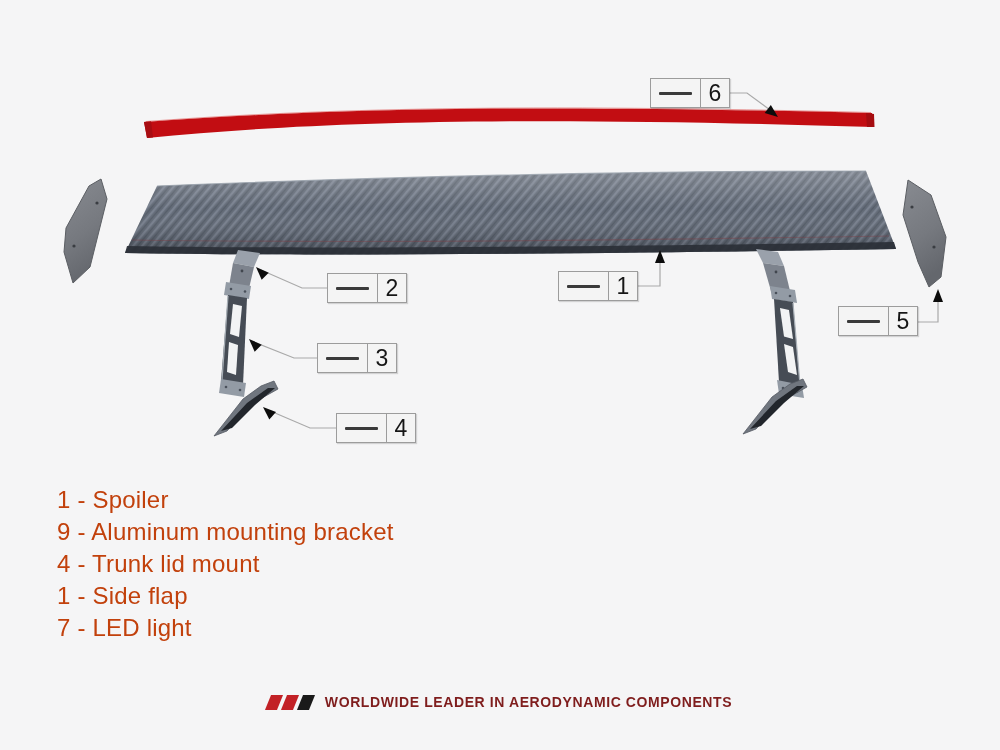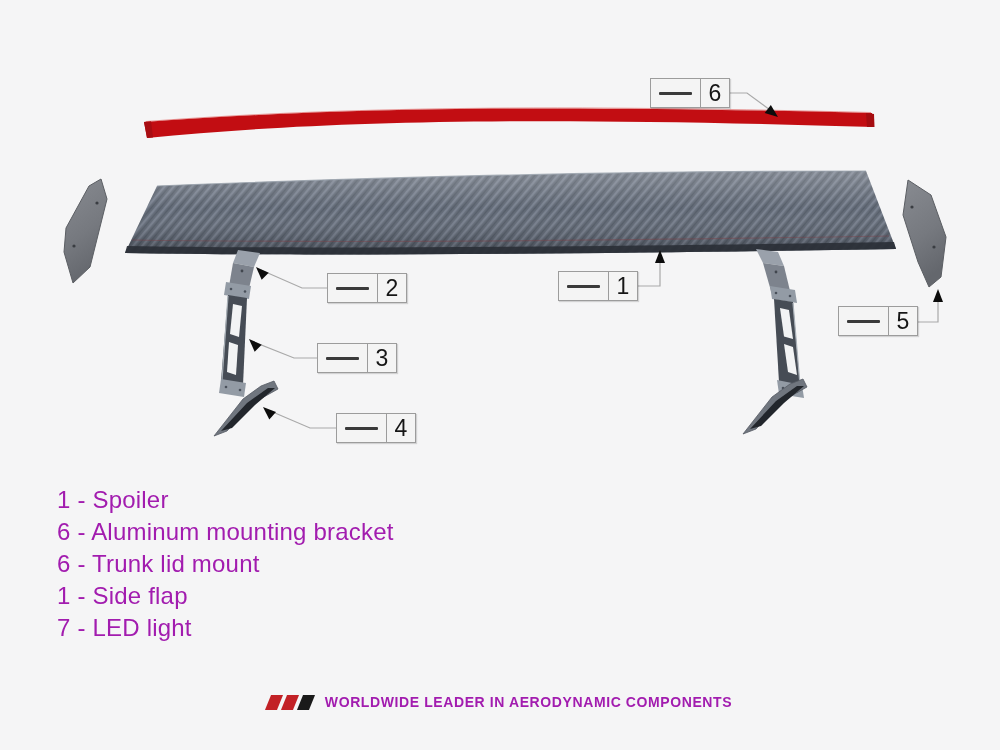--- a/index.html
+++ b/index.html
@@ -22,34 +22,34 @@
   }
   .callout .dash{width:33px;height:3px;background:#3a3a3a;border-radius:1px;}
   .callout .num-cell{
     width:28px;display:flex;align-items:center;justify-content:center;
     font-size:23px;color:#161616;line-height:1;
   }
 
   
   .parts-list{
     position:absolute;left:57px;top:484px;
-    font-size:24px;line-height:32px;color:#a21caf;letter-spacing:.2px;
+    font-size:24px;line-height:32px;color:#c2410c;letter-spacing:.2px;
   }
 
   
   .footer{
     position:absolute;left:0;right:0;top:694px;
     display:flex;align-items:center;justify-content:center;gap:13px;
   }
   .brand-logo{display:flex;gap:4px;align-items:center;}
   .brand-logo .stripe{width:12px;height:15px;transform:skewX(-22deg);}
   .stripe-red{background:#c22126;}
   .stripe-black{background:#1a1a1a;}
   .tagline{
-    font-size:14px;font-weight:bold;letter-spacing:.6px;color:#a21caf;
+    font-size:14px;font-weight:bold;letter-spacing:.6px;color:#7f1d1d;
     white-space:nowrap;
   }
 </style>
 </head>
 <body>
 
 <div class="canvas">
 
   <svg class="diagram-svg" width="1000" height="750" viewBox="0 0 1000 750">
     <defs>
@@ -191,22 +191,22 @@
   </div>
   <div class="callout" style="left:650px;top:78px;">
     <div class="dash-cell">
         <div class="dash"></div>
       </div>
     <div class="num-cell">6</div>
   </div>
 
   <div class="parts-list">
     <div>1 - Spoiler</div>
-    <div>6 - Aluminum mounting bracket</div>
-    <div>6 - Trunk lid mount</div>
+    <div>9 - Aluminum mounting bracket</div>
+    <div>4 - Trunk lid mount</div>
     <div>1 - Side flap</div>
     <div>7 - LED light</div>
   </div>
 
   <div class="footer">
     <div class="brand-logo">
       <div class="stripe stripe-red"></div>
       <div class="stripe stripe-red"></div>
       <div class="stripe stripe-black"></div>
     </div>

